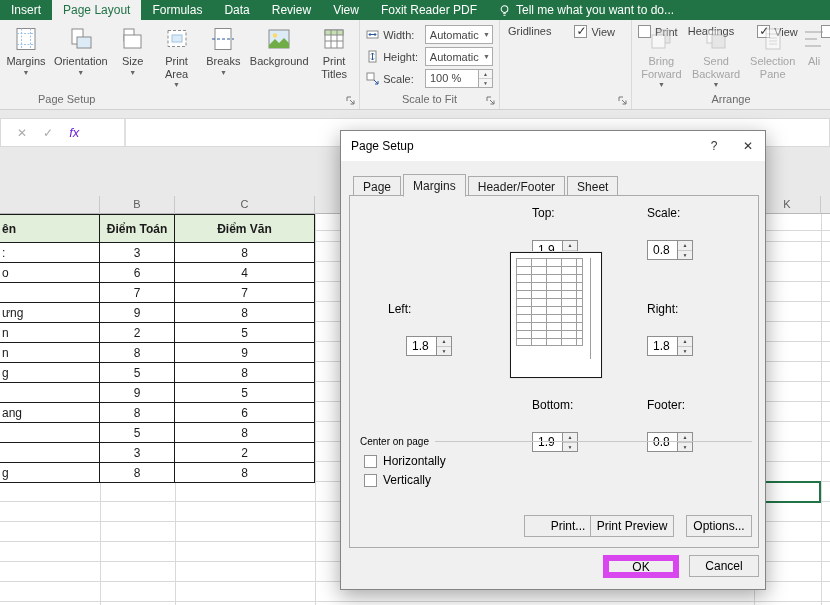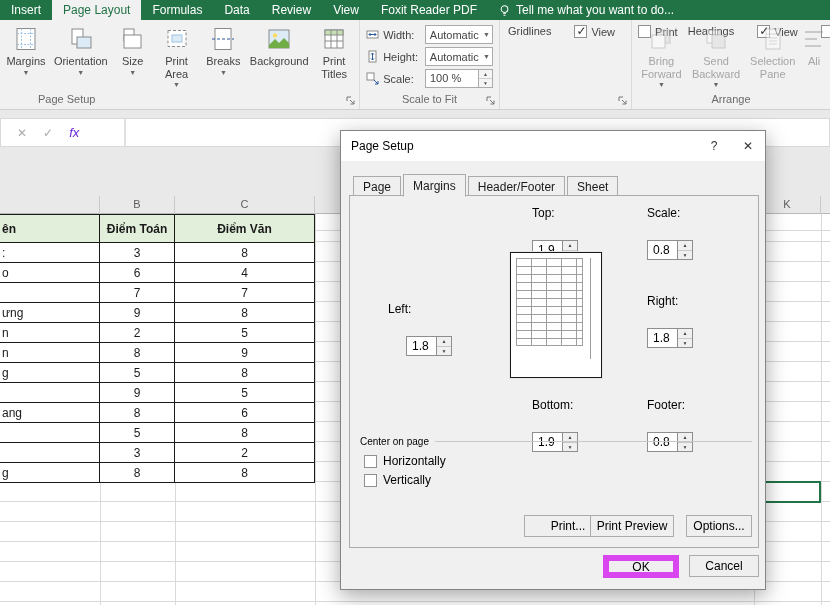--- a/index.html
+++ b/index.html
@@ -509,21 +509,21 @@
         <span class="flbl">Left:</span>
         <div class="spinner" style="margin-left:18px">
           <span class="val">1.8</span>
           <span class="sb">
               <div>▲</div>
               <div>▼</div>
             </span>
         </div>
       </div>
 
-      <div class="fld" style="left:297px;top:98px">
+      <div class="fld" style="left:297px;top:106px">
         <span class="flbl">Right:</span>
         <div class="spinner">
           <span class="val">1.8</span>
           <span class="sb">
               <div>▲</div>
               <div>▼</div>
             </span>
         </div>
       </div>
 

